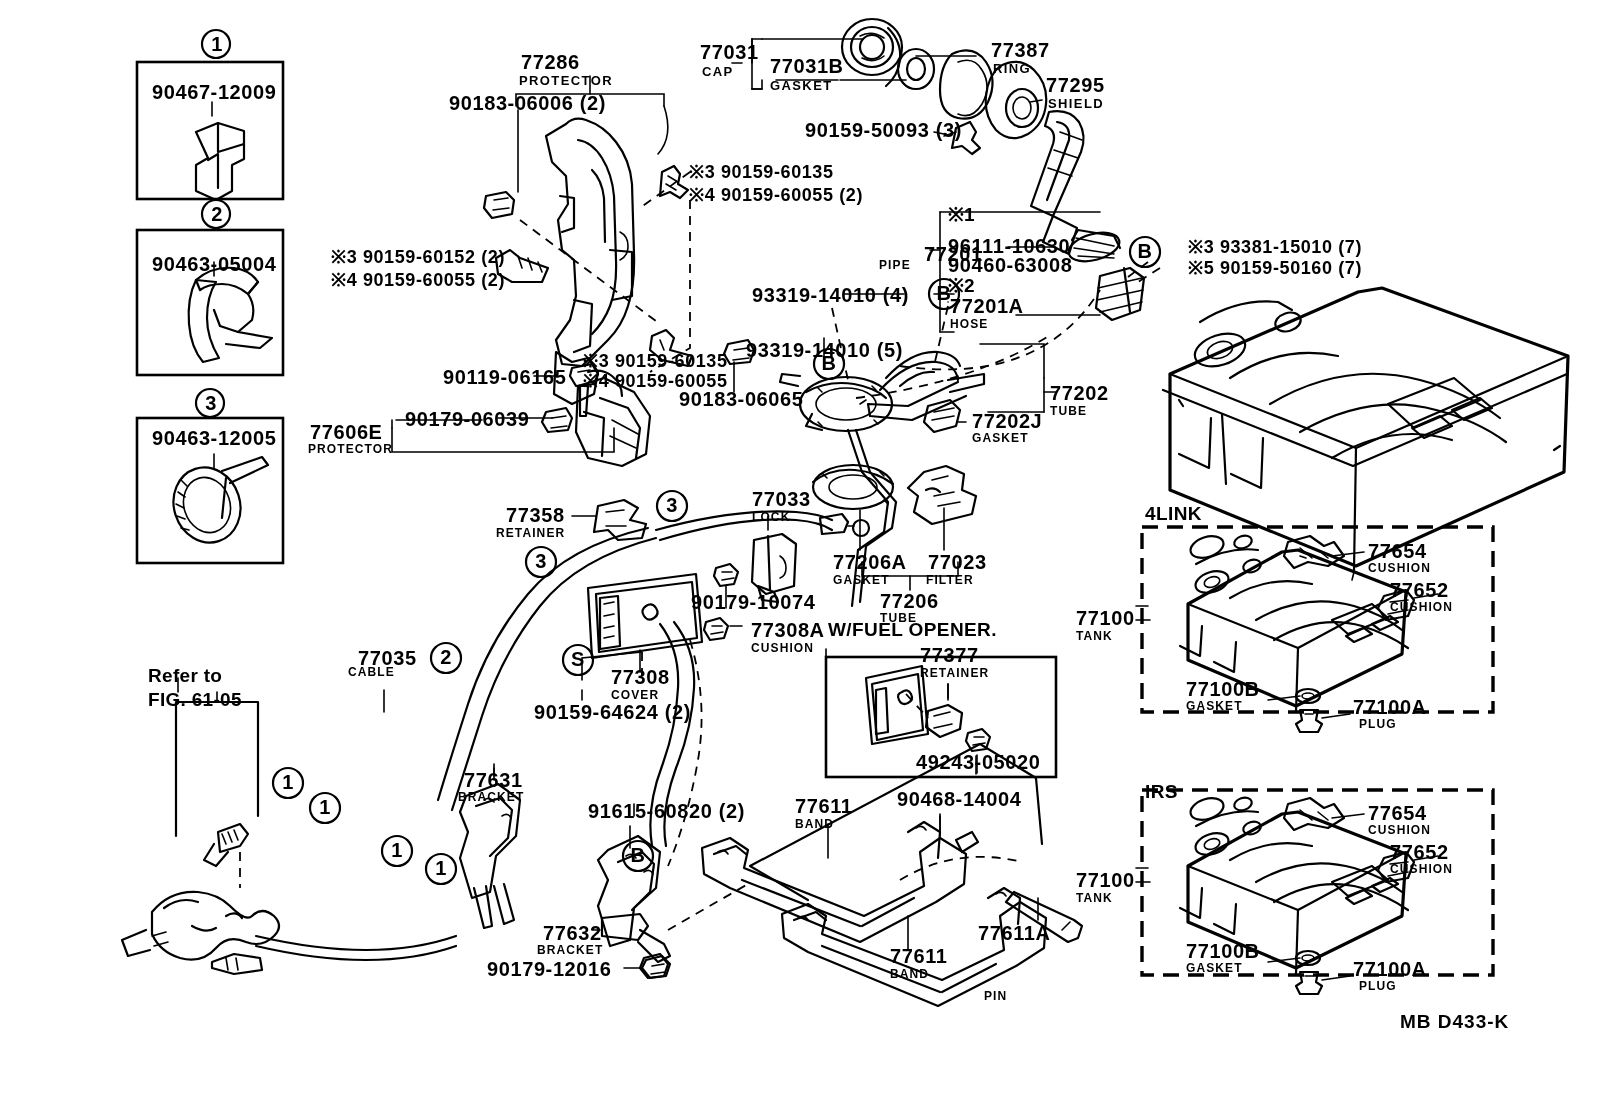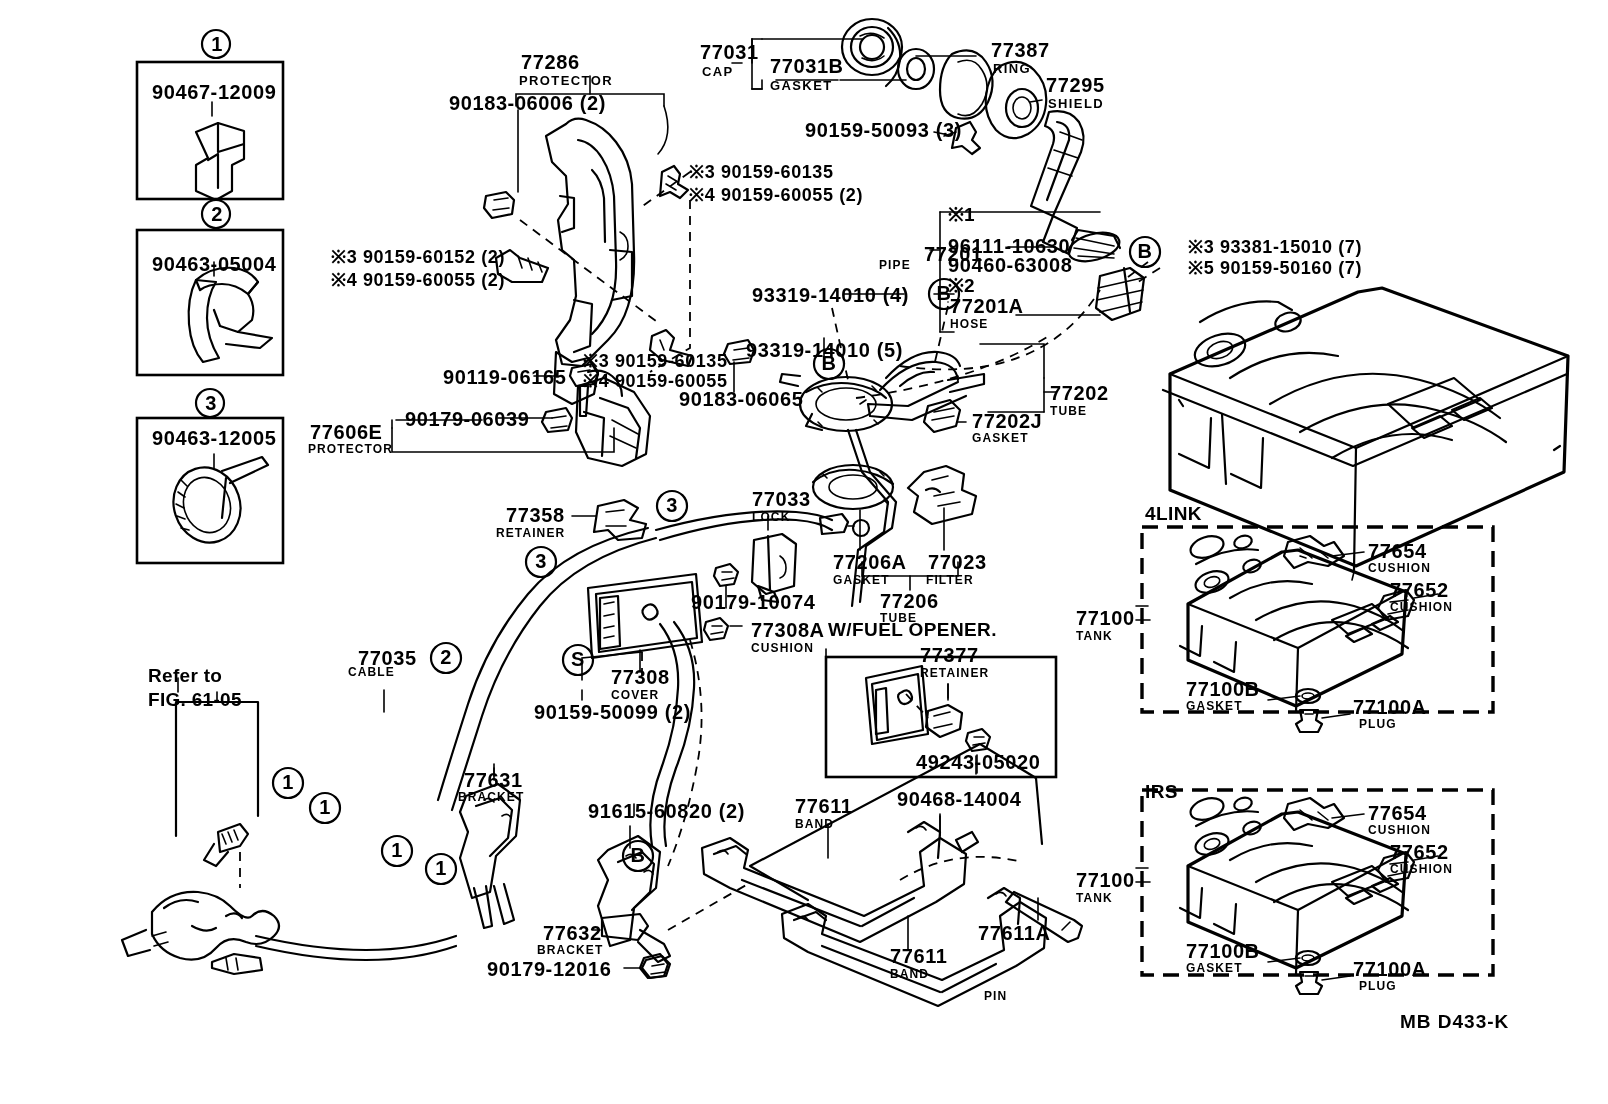--- a/index.html
+++ b/index.html
@@ -633,21 +633,21 @@
 
   <div class="lbl pn" style="left:752px;top:489px;">77033</div>
   <div class="lbl nm sm" style="left:752px;top:511px;">LOCK</div>
   <div class="lbl pn" style="left:506px;top:505px;">77358</div>
   <div class="lbl nm sm" style="left:496px;top:527px;">RETAINER</div>
   <div class="lbl pn" style="left:691px;top:592px;text-align:center;">90179-10074</div>
   <div class="lbl pn" style="left:751px;top:620px;">77308A</div>
   <div class="lbl nm sm" style="left:751px;top:642px;">CUSHION</div>
   <div class="lbl pn" style="left:611px;top:667px;">77308</div>
   <div class="lbl nm sm" style="left:611px;top:689px;">COVER</div>
-  <div class="lbl pn" style="left:534px;top:702px;">90159-50099 (2)</div>
+  <div class="lbl pn" style="left:534px;top:702px;">90159-64624 (2)</div>
 
   <div class="lbl box-title" style="left:828px;top:620px;">W/FUEL OPENER.</div>
   <div class="lbl pn" style="left:920px;top:645px;">77377</div>
   <div class="lbl nm sm" style="left:920px;top:667px;">RETAINER</div>
   <div class="lbl pn" style="left:916px;top:752px;">49243-05020</div>
 
   <div class="lbl refer" style="left:148px;top:664px;">Refer to
 FIG. 61-05</div>
   <div class="lbl pn" style="left:348px;top:648px;margin-left:10px;">77035</div>
   <div class="lbl nm sm" style="left:348px;top:666px;">CABLE</div>

